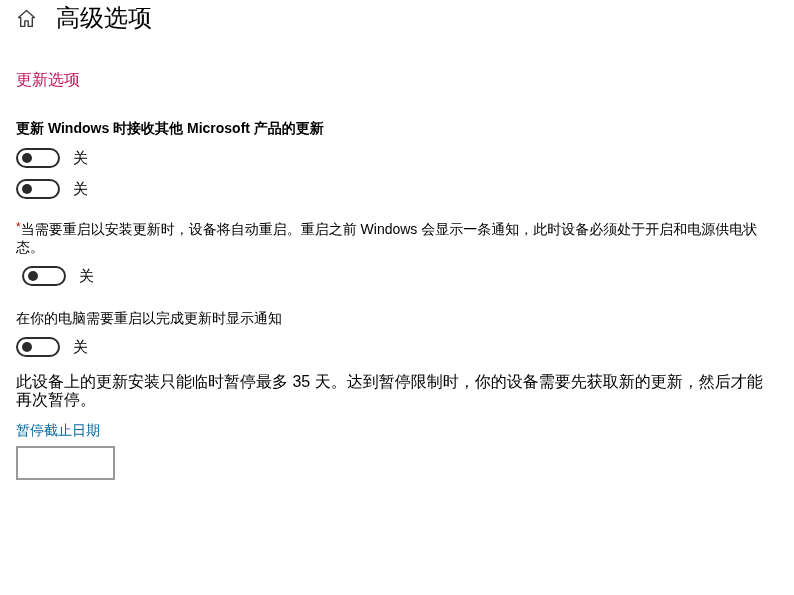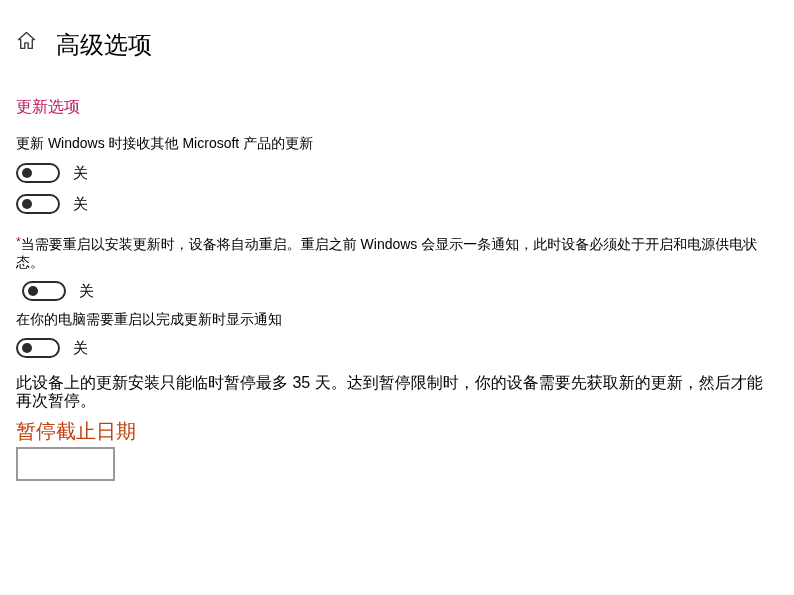--- a/index.html
+++ b/index.html
@@ -12,22 +12,23 @@
     font-family: "Liberation Sans", "DejaVu Sans", sans-serif;
     color: #000000;
   }
   .page {
     padding: 0 16px;
     box-sizing: border-box;
   }
   
   .header {
     display: flex;
+    align-items: center;
     gap: 19px;
-    padding-top: 30px;
+    padding-top: 3px;
     height: 30px;
   }
   .home-icon {
     width: 21px;
     height: 21px;
     flex: 0 0 auto;
     display: inline-flex;
   }
   .page-title {
     font-size: 24px;
@@ -84,40 +85,40 @@
     border-radius: 50%;
     background: #2b2b2b;
     margin-left: 4px;
   }
   .toggle-state {
     font-size: 15px;
     color: #000000;
   }
   .indent { margin-left: 6px; }
   
-  .m-label-1 { margin-top: 16px; }
+  .m-label-1 { margin-top: 28px; font-weight: bold; }
   .m-tog-1   { margin-top: 10px; }
   .m-label-2 { margin-top: 19px; }
   .m-tog-2   { margin-top: 9px; }
   .m-label-3 { margin-top: 20px; }
   .m-tog-3   { margin-top: 9px; }
-  .m-label-4 { margin-top: 8px; }
+  .m-label-4 { margin-top: 22px; }
   .m-tog-4   { margin-top: 9px; }
   
   .pause-desc {
     margin: 15px 0 0 0;
     font-size: 16px;
     line-height: 18px;
     color: #000000;
   }
   .date-label {
     margin: 12px 0 0 0;
-    font-size: 20px;
+    font-size: 14px;
     line-height: 18px;
-    color: #c2410c;
+    color: #0369a1;
   }
   .date-picker {
     margin-top: 7px;
     width: 99px;
     height: 34px;
     box-sizing: border-box;
     border: 2px solid #999999;
     border-radius: 0;
     background: #ffffff;
     display: inline-flex;

